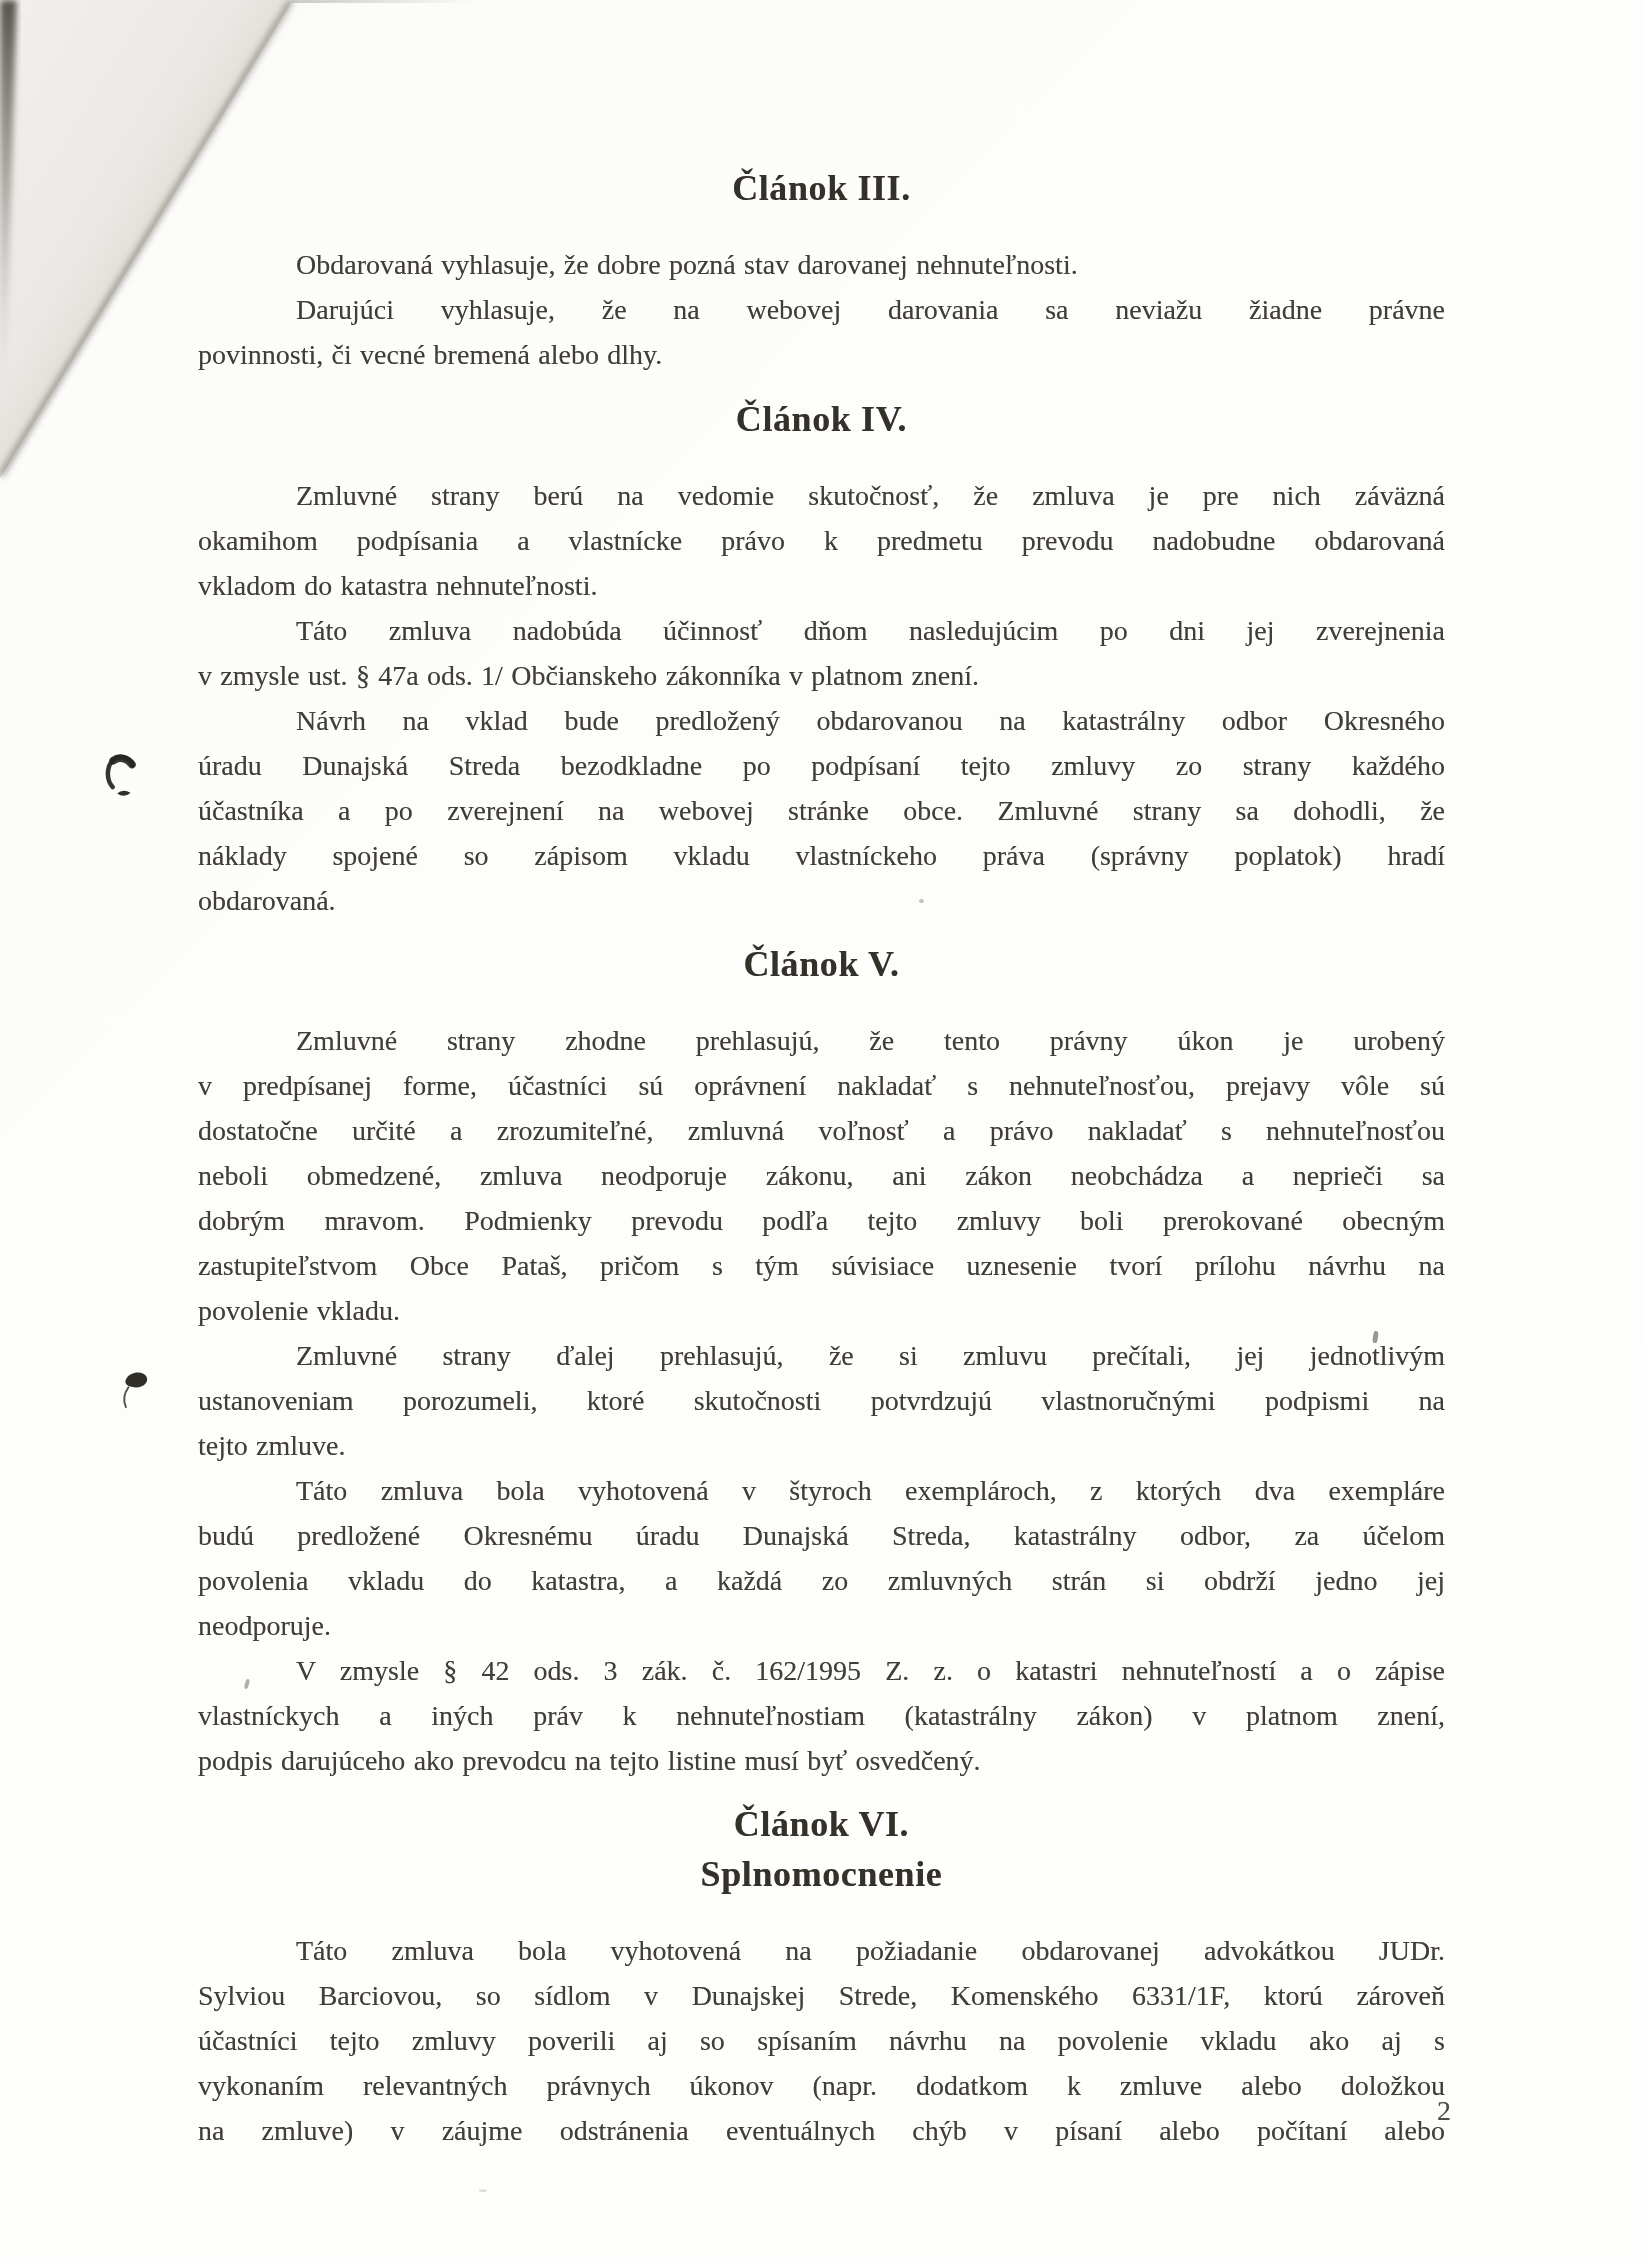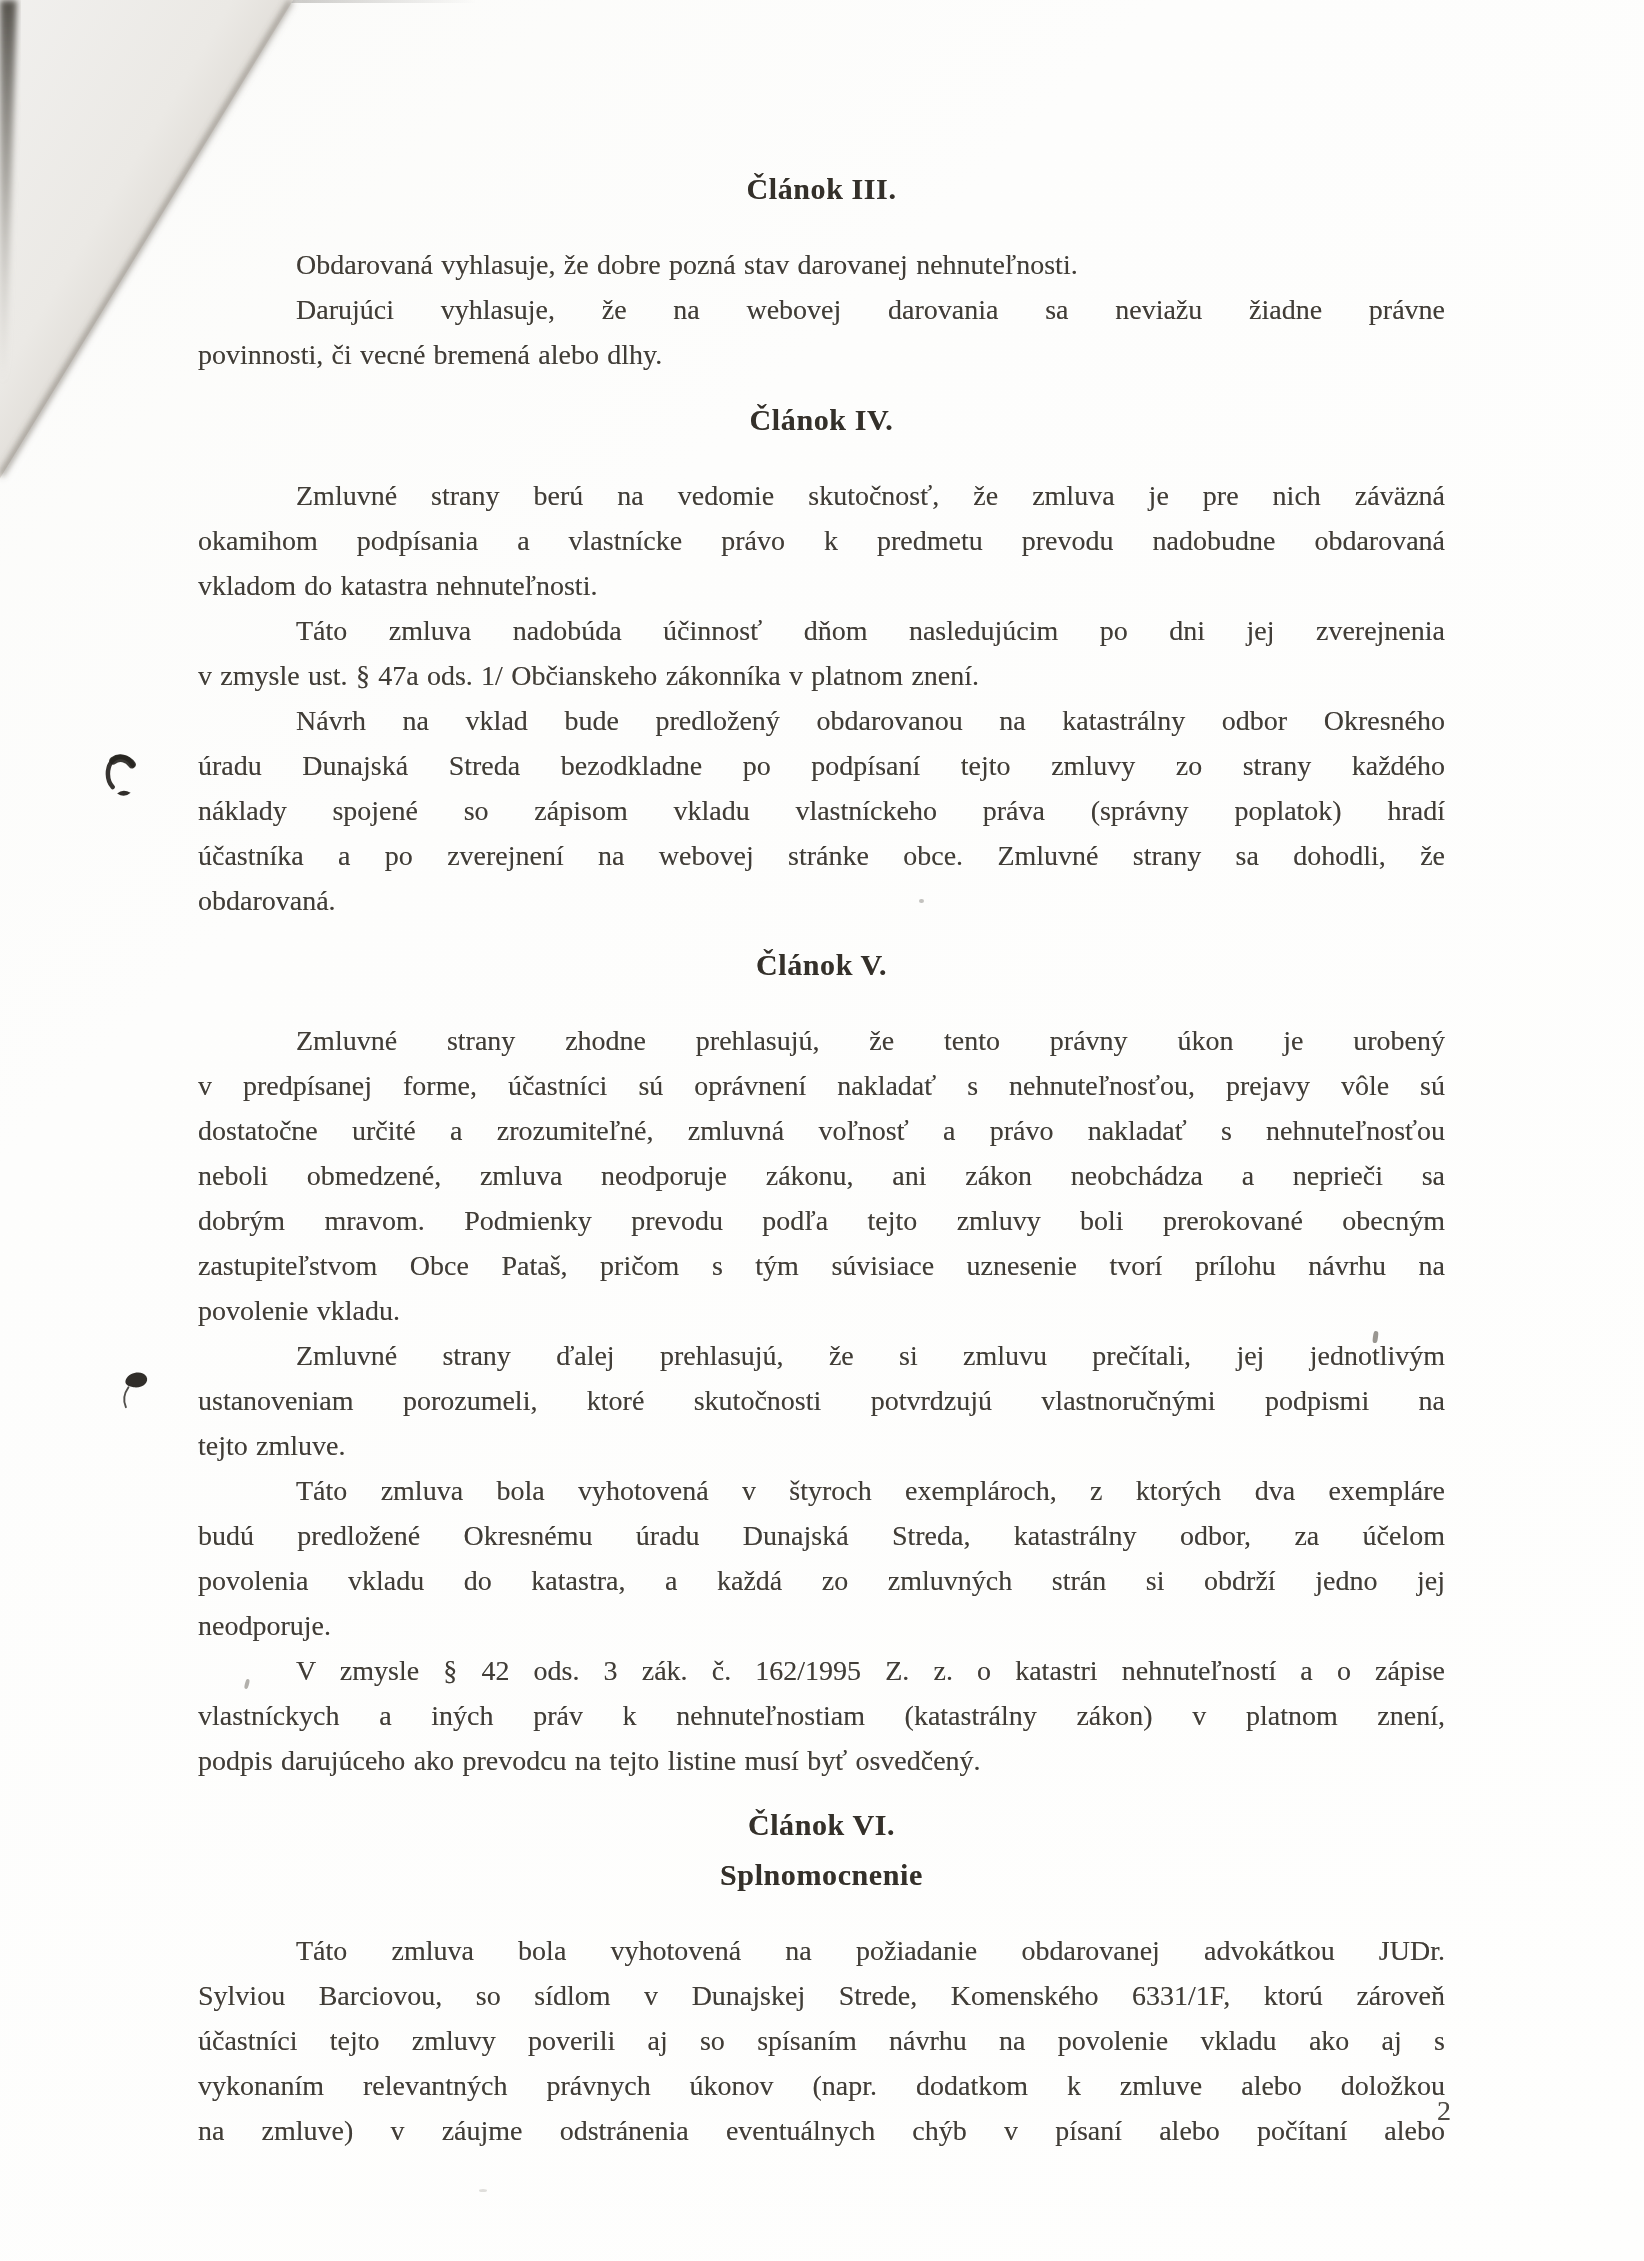--- a/index.html
+++ b/index.html
@@ -29,21 +29,21 @@
     left: 198px; top: 147px;
     width: 1247px;
     font-size: 28px;
     line-height: 45px;
     text-shadow: 0 0 0.6px rgba(64,59,52,0.45);
     filter: blur(0.1px);
   }
   .heading, .subheading {
     text-align: center;
     font-weight: 700;
-    font-size: 30px;
+    font-size: 36px;
     color: #34302a;
     letter-spacing: 0.6px;
     margin: 19.3px 0 31px 0;
   }
   .heading.tight { margin-bottom: 4px; }
   .subheading { margin-top: 5.2px; text-align: center; }
   .para { margin: 0; }
   .pline {
     text-align: justify;
     text-align-last: justify;
@@ -134,22 +134,22 @@
         <div class="pline">okamihom podpísania a vlastnícke právo k predmetu prevodu nadobudne obdarovaná</div>
         <div class="pline last">vkladom do katastra nehnuteľnosti.</div>
       </div>
       <div class="para">
         <div class="pline first">Táto zmluva nadobúda účinnosť dňom nasledujúcim po dni jej zverejnenia</div>
         <div class="pline last">v zmysle ust. § 47a ods. 1/ Občianskeho zákonníka v platnom znení.</div>
       </div>
       <div class="para">
         <div class="pline first">Návrh na vklad bude predložený obdarovanou na katastrálny odbor Okresného</div>
         <div class="pline">úradu Dunajská Streda bezodkladne po podpísaní tejto zmluvy zo strany každého</div>
+        <div class="pline">účastníka a po zverejnení na webovej stránke obce. Zmluvné strany sa dohodli, že</div>
         <div class="pline">náklady spojené so zápisom vkladu vlastníckeho práva (správny poplatok) hradí</div>
-        <div class="pline">účastníka a po zverejnení na webovej stránke obce. Zmluvné strany sa dohodli, že</div>
         <div class="pline last">obdarovaná.</div>
       </div>
       <div class="heading">Článok V.</div>
       <div class="para">
         <div class="pline first">Zmluvné strany zhodne prehlasujú, že tento právny úkon je urobený</div>
         <div class="pline">v predpísanej forme, účastníci sú oprávnení nakladať s nehnuteľnosťou, prejavy vôle sú</div>
         <div class="pline">dostatočne určité a zrozumiteľné, zmluvná voľnosť a právo nakladať s nehnuteľnosťou</div>
         <div class="pline">neboli obmedzené, zmluva neodporuje zákonu, ani zákon neobchádza a neprieči sa</div>
         <div class="pline">dobrým mravom. Podmienky prevodu podľa tejto zmluvy boli prerokované obecným</div>
         <div class="pline">zastupiteľstvom Obce Pataš, pričom s tým súvisiace uznesenie tvorí prílohu návrhu na</div>

